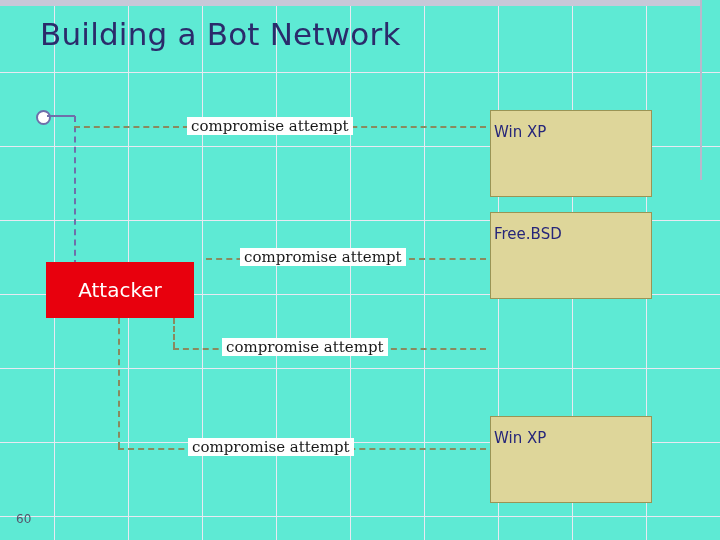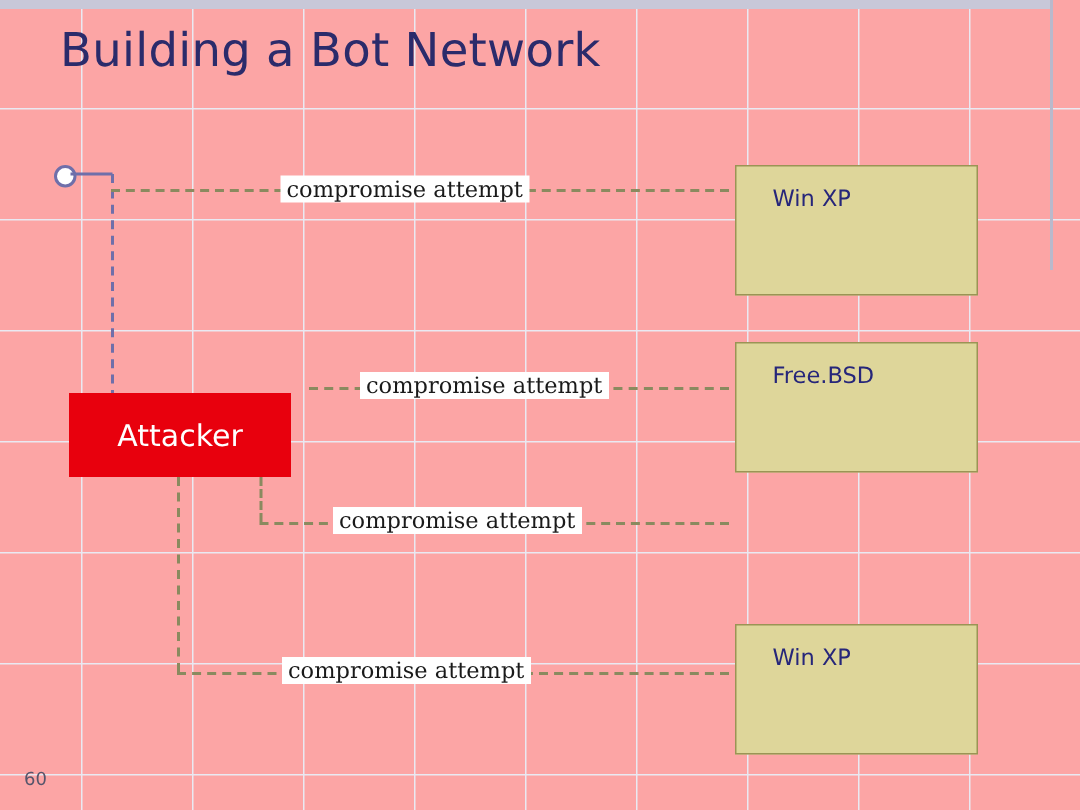--- a/index.html
+++ b/index.html
@@ -11,21 +11,21 @@
     height: 540px;
     background: #ffffff;
     font-family: "Liberation Sans", sans-serif;
     overflow: hidden;
     position: relative;
   }
   #slide {
     position: relative;
     width: 720px;
     height: 540px;
-    background: #fca5a5;
+    background: #5eead4;
     overflow: hidden;
   }
 
   
   .grid-line-v, .grid-line-h {
     position: absolute;
     background: #e9e9f2;
   }
   .grid-line-v { width: 1px; top: 0; bottom: 0; }
   .grid-line-h { height: 1px; left: 0; right: 0; }
@@ -75,21 +75,21 @@
 
   
   .target-box {
     position: absolute;
     width: 160px;
     background: #ded69a;
     border: 1px solid #9a9455;
   }
   .target-label {
     position: absolute;
-    left: 24px;
+    left: 3px;
     top: 12px;
     font-size: 15px;
     color: #26267a;
     font-family: "DejaVu Sans", sans-serif;
     white-space: nowrap;
   }
 
   
   .dash-h {
     position: absolute;
@@ -187,21 +187,21 @@
   <div class="dash-h" style="left:173px; top:348px; width:313px;"></div>
   <div class="link-label" style="left:222px; top:338px;">compromise attempt</div>
 
   <div class="dash-v-yellow" style="left:118px; top:318px; height:130px;"></div>
   <div class="dash-h" style="left:118px; top:448px; width:368px;"></div>
   <div class="link-label" style="left:188px; top:438px;">compromise attempt</div>
 
   <div class="target-box" style="left:490px; top:110px; height:85px;">
     <span class="target-label">Win XP</span>
   </div>
-  <div class="target-box" style="left:490px; top:212px; height:85px;margin-top:16px;">
+  <div class="target-box" style="left:490px; top:212px; height:85px;">
     <span class="target-label">Free.BSD</span>
   </div>
   <div class="target-box" style="left:490px; top:416px; height:85px;">
     <span class="target-label">Win XP</span>
   </div>
 
   <div class="page-number">60</div>
 
 </div>
 

